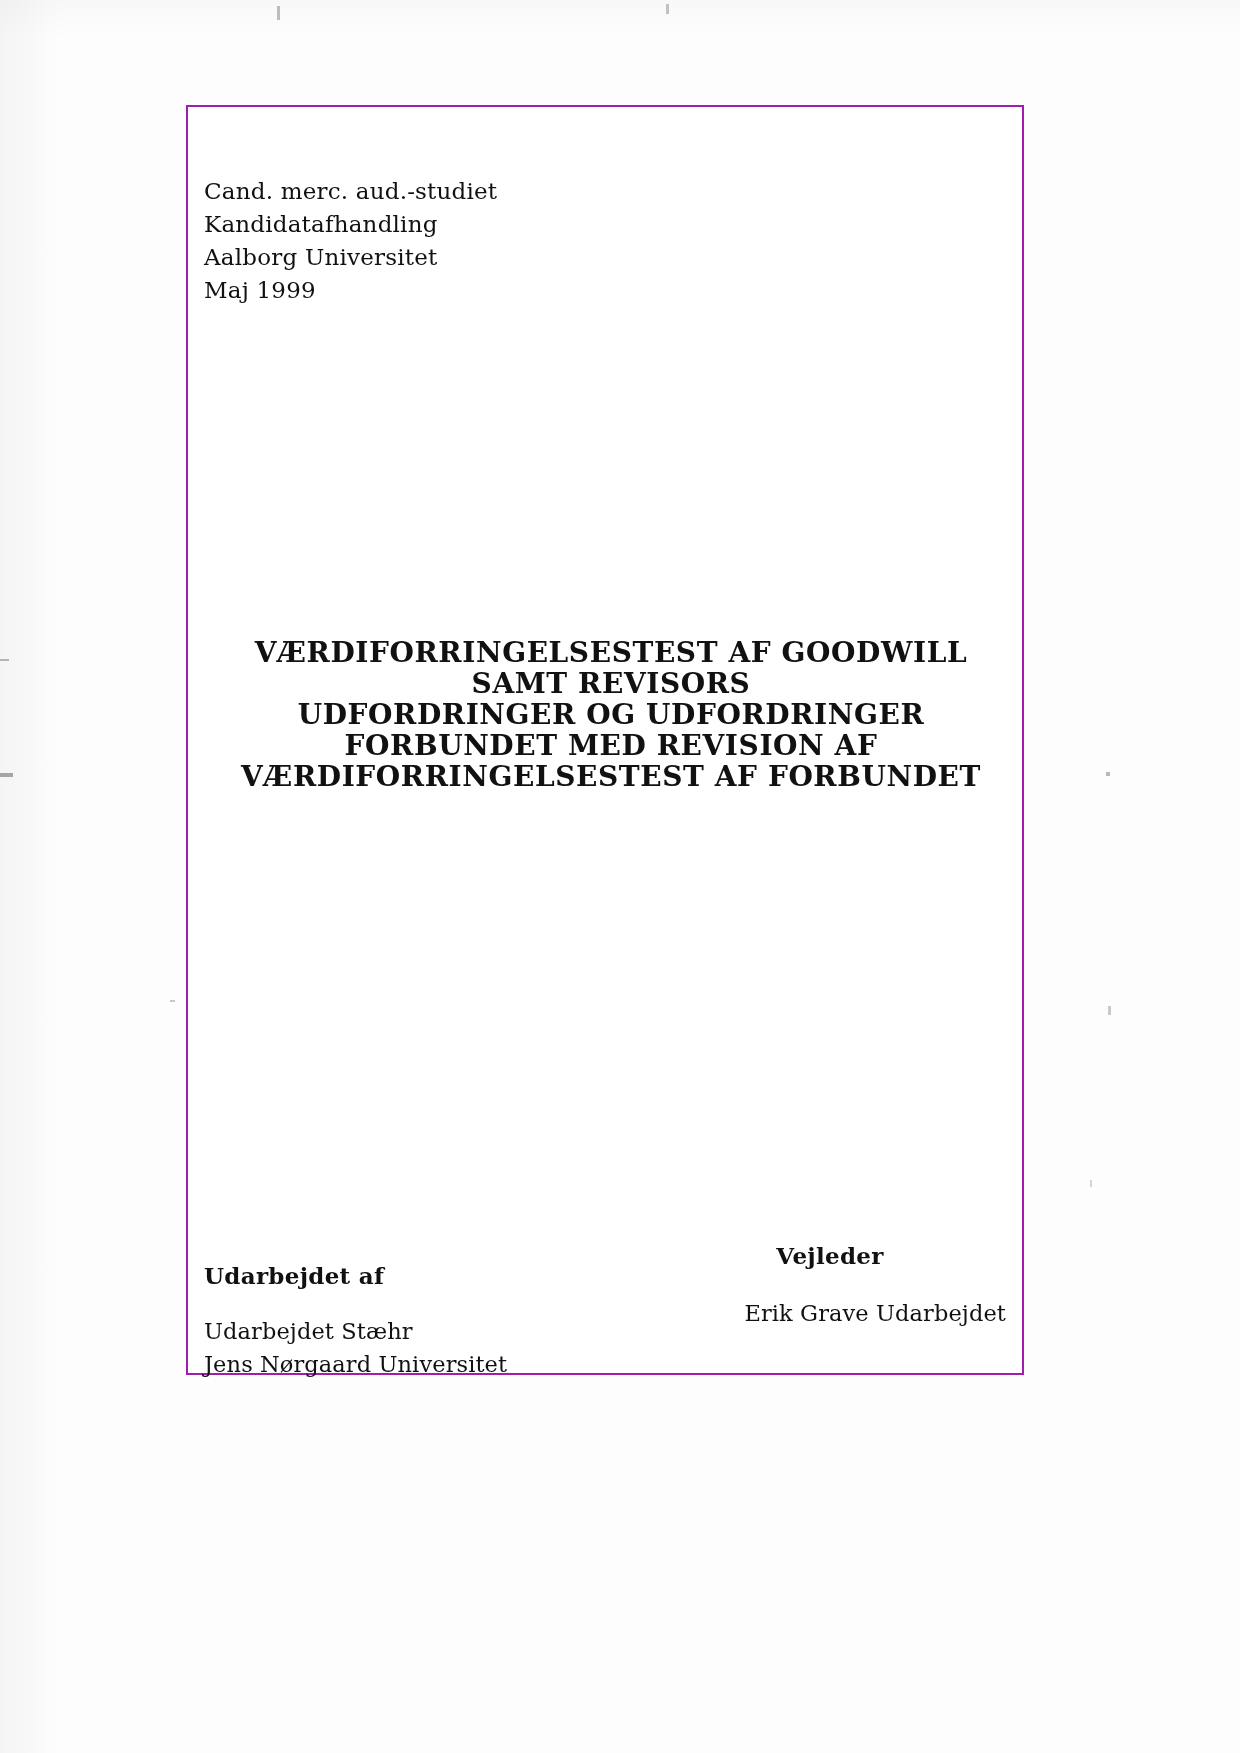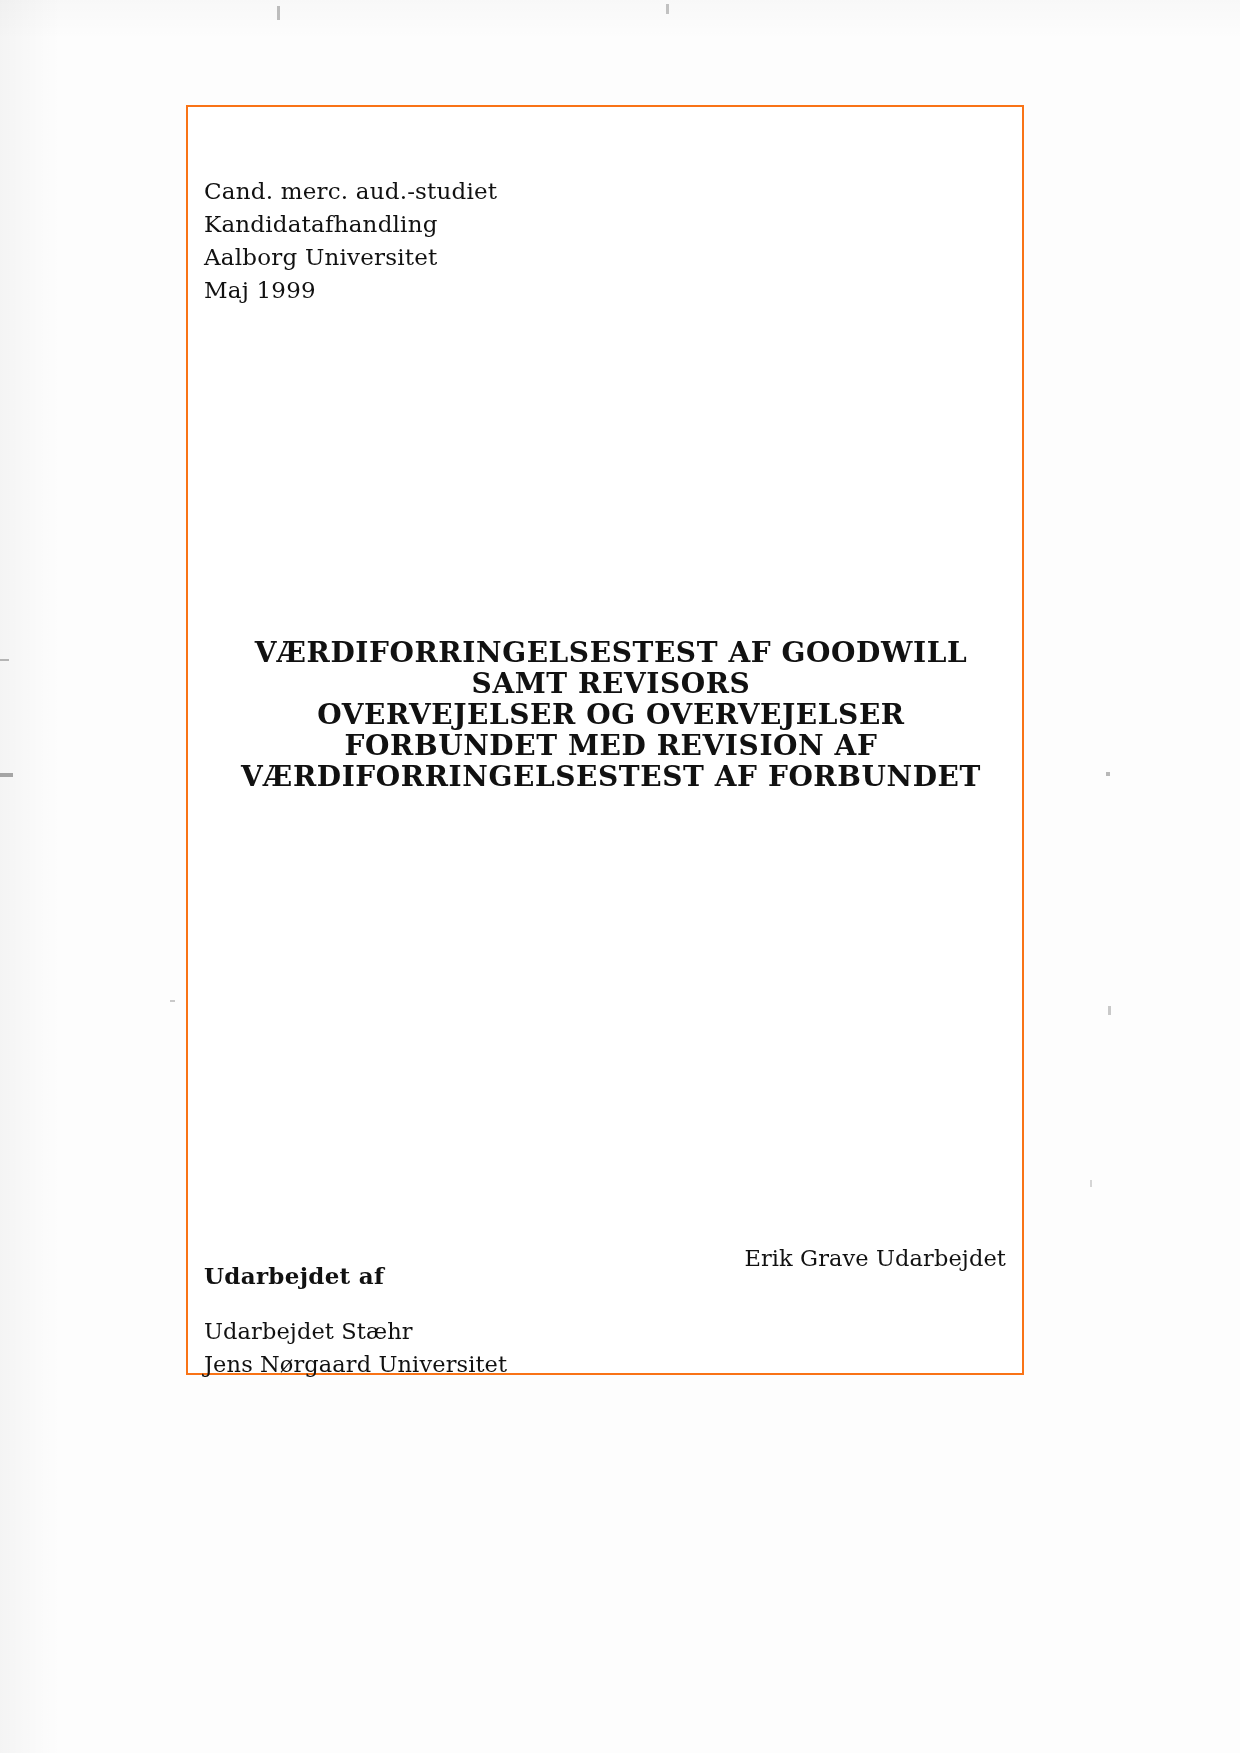--- a/index.html
+++ b/index.html
@@ -46,21 +46,21 @@
   .a7 { left: 1108px;top: 1006px;width: 3px;  height: 9px;  opacity: .45; }
   .a8 { left: 1090px;top: 1180px;width: 2px;  height: 7px;  opacity: .35; }
 
   
   .frame {
     position: absolute;
     left: 186px;
     top: 105px;
     width: 838px;
     height: 1270px;
-    border: 2px solid #f97316;
+    border: 2px solid #a21caf;
     box-sizing: border-box;
     background: #ffffff;
   }
 
   .meta {
     position: absolute;
     left: 16px;
     top: 68px;
     font-size: 23px;
     line-height: 33px;
@@ -136,28 +136,29 @@
 
   <div class="meta">
     <div>Cand. merc. aud.-studiet</div>
     <div>Kandidatafhandling</div>
     <div>Aalborg Universitet</div>
     <div>Maj 1999</div>
   </div>
 
   <div class="title">
     <div>VÆRDIFORRINGELSESTEST AF GOODWILL SAMT REVISORS</div>
-    <div>OVERVEJELSER OG OVERVEJELSER FORBUNDET MED REVISION AF</div>
+    <div>UDFORDRINGER OG UDFORDRINGER FORBUNDET MED REVISION AF</div>
     <div>VÆRDIFORRINGELSESTEST AF FORBUNDET</div>
   </div>
 
   <div class="footer">
     <div class="col-left">
       <div class="col-heading">Udarbejdet af</div>
       <div class="person">Udarbejdet Stæhr</div>
       <div class="person">Jens Nørgaard Universitet</div>
     </div>
     <div class="col-right">
+      <div class="col-heading">Vejleder</div>
       <div class="person">Erik Grave Udarbejdet</div>
     </div>
   </div>
 
 </div>
 
 </body></html>

